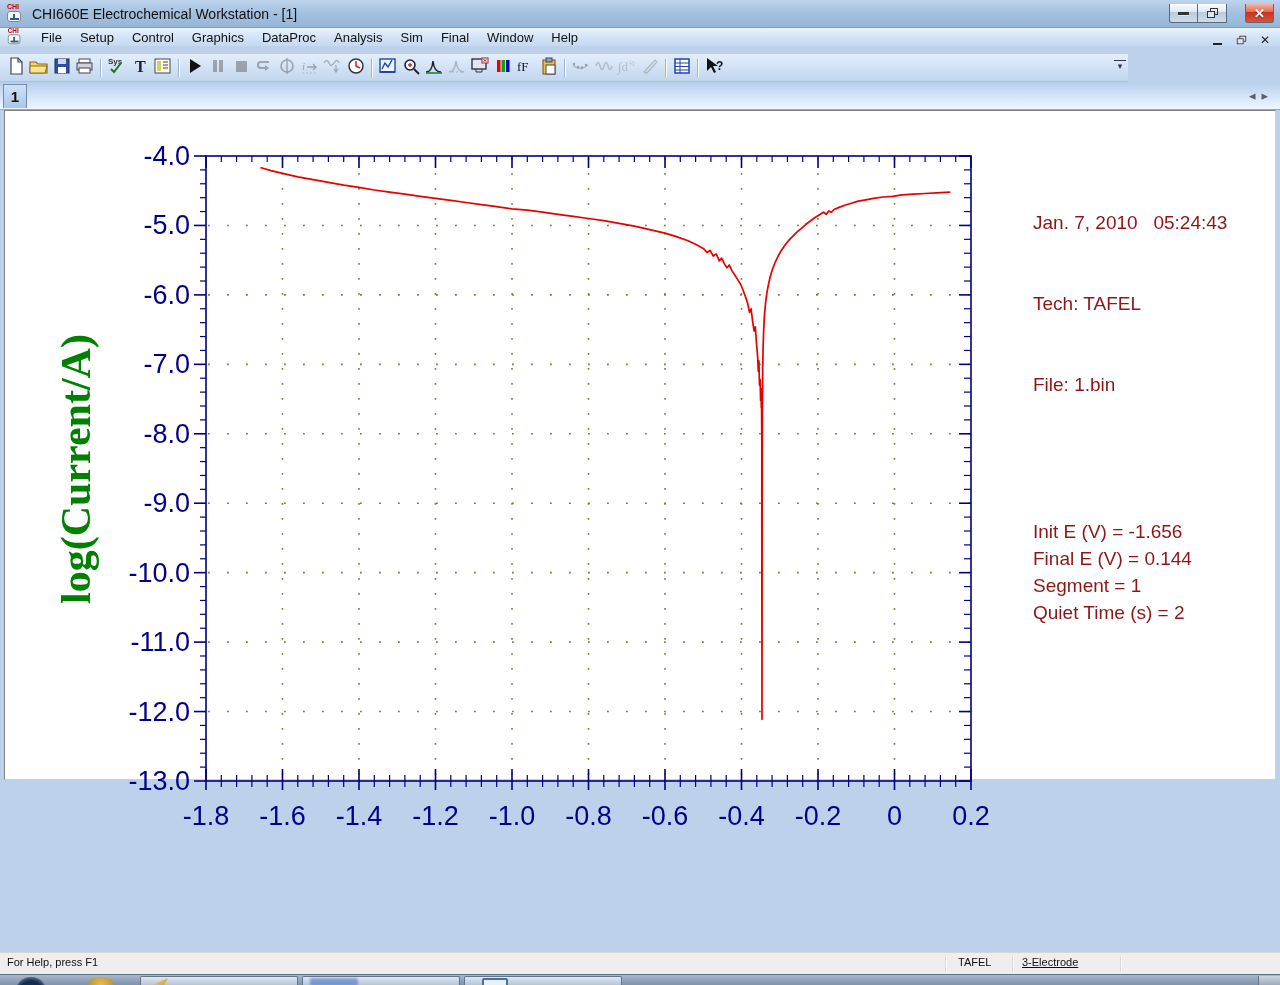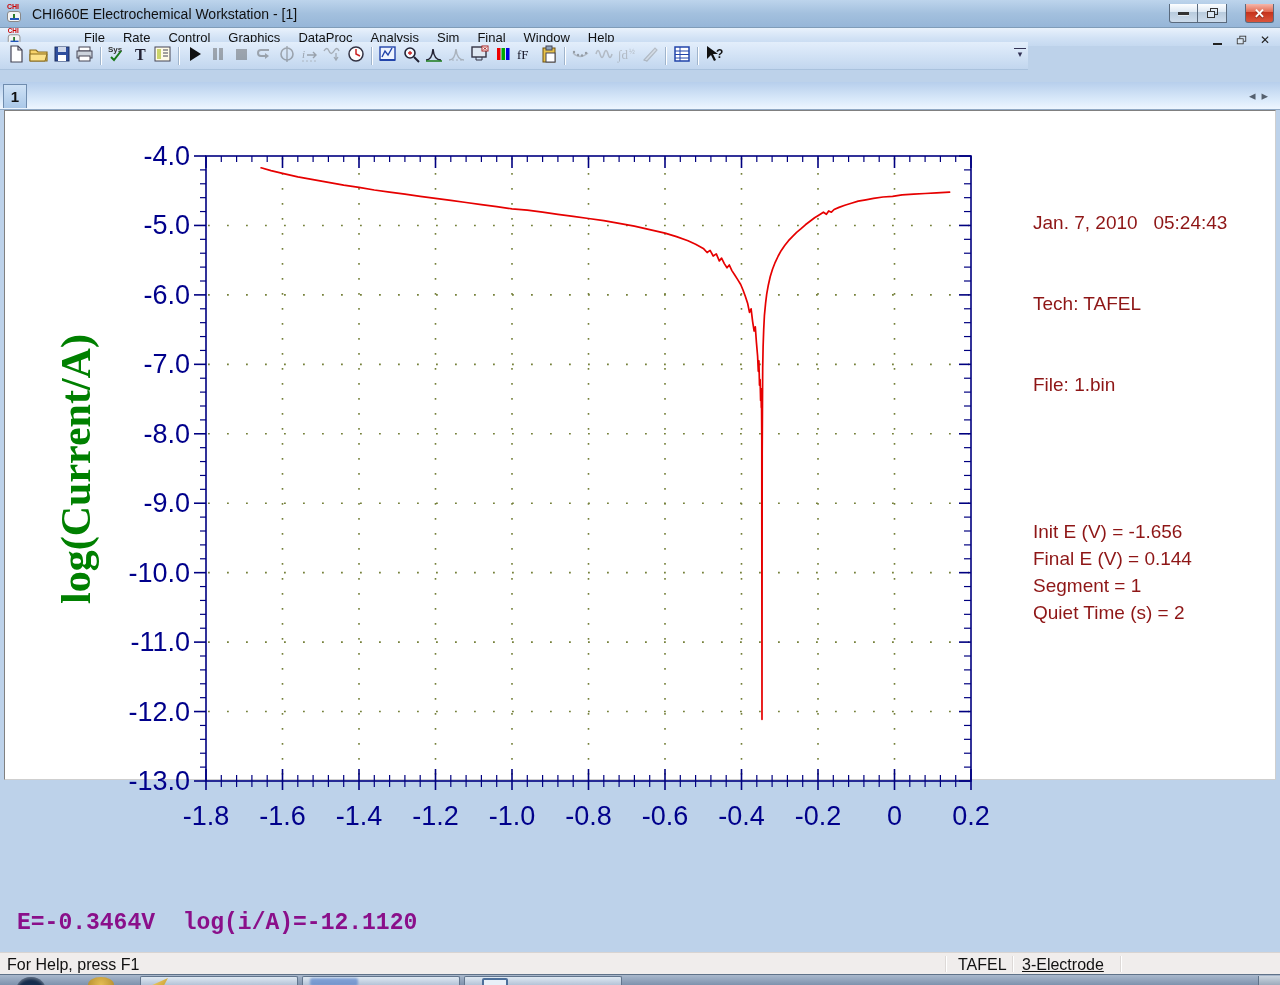--- a/index.html
+++ b/index.html
@@ -24,26 +24,26 @@
   .wbtn.close { margin-left:18px; border-radius:0 0 3px 3px;
     background:linear-gradient(#f5b6aa,#e2674e 45%,#c6331c 46%,#d9553c); }
   .wbtn .bar { width:11px; height:3px; background:#333; box-shadow:0 1px 0 #fff8; }
   .wbtn .x { color:#fff; font-size:13px; font-weight:bold; text-shadow:0 1px 1px #0006; line-height:1; }
   .restore-glyph { position:relative; width:11px; height:10px; }
   .restore-glyph i { position:absolute; border:1.6px solid #333; background:transparent; display:block; }
   .restore-glyph i:first-child { width:8px; height:7px; right:0; top:0; }
   .restore-glyph i:last-child { width:8px; height:7px; left:0; bottom:0; background:#dce8f4; }
 
   .menubar { position:absolute; left:0; top:28px; width:1280px; height:18px;
-    background:linear-gradient(#e9f2fc,#d2e2f5 55%,#c5d9f0); display:flex; align-items:center;gap:43px; }
+    background:linear-gradient(#e9f2fc,#d2e2f5 55%,#c5d9f0); display:flex; align-items:center; }
   .menu-item { font-size:13px; color:#111; padding:4px 9px; cursor:default; }
   .mdi-btns { position:absolute; right:6px; top:3px; display:flex; gap:6px; }
   .mdi-btn { width:18px; height:18px; display:flex; align-items:center; justify-content:center; color:#222; font-size:12px; }
 
-  .toolbar { position:absolute; left:0; top:42px; width:1028px; height:28px;
+  .toolbar { position:absolute; left:0; top:54px; width:1128px; height:28px;
     background:linear-gradient(#e3eefb,#cfe0f4 60%,#c2d6ee); border-bottom:1px solid #aac2dd;
     display:flex; align-items:center; padding-left:4px; }
   .tbtn { width:23px; height:23px; display:flex; align-items:center; justify-content:center; border-radius:2px; }
   .tbtn.disabled { opacity:.45; filter:grayscale(1); }
   .tsep { width:1px; height:18px; background:#9fb4cc; margin:0 4px; box-shadow:1px 0 0 #fff; }
   .tb-overflow { position:absolute; right:2px; top:4px; width:12px; height:20px; font-size:9px; color:#335; text-align:center; line-height:9px; }
   .tb-overflow span { display:block; border-top:1px solid #335; margin-top:2px; padding-top:1px; }
 
   .tabbar { position:absolute; left:0; top:82px; width:1280px; height:28px;
     background:linear-gradient(#b7cfec,#dcebfb 70%,#eef6ff); border-bottom:1px solid #8fa8c4; }
@@ -62,21 +62,21 @@
   .xtitle { position:absolute; left:201px; top:748px; width:765px; text-align:center;
     font-family:"Liberation Serif", serif; font-weight:bold; font-size:40px; color:#008000; }
   .info { position:absolute; left:1016px; top:44px; width:252px; font-size:19px; line-height:27px;
     color:#8e1616; white-space:pre;margin-left:12px; }
   .info .gap { height:12px; }
   .readout { position:absolute; left:12px; top:799px; font-family:"Liberation Mono", monospace;
     font-weight:bold; font-size:23px; color:#8a0f8a; white-space:pre; }
 
   
   .statusbar { position:absolute; left:0; top:952px; width:1280px; height:22px;
-    background:#f0edec; border-top:1px solid #d8d4d2; font-size:16px; color:#111; }
+    background:#f0edec; border-top:1px solid #d8d4d2; font-size:11px; color:#111; }
   .statusbar .help { position:absolute; left:7px; top:3px; }
   .statusbar .tech { position:absolute; left:958px; top:3px; }
   .statusbar .elec { position:absolute; left:1022px; top:3px;text-decoration:underline; }
   .statusbar .sdiv { position:absolute; top:3px; width:1px; height:16px; background:#ddd9d7; box-shadow:1px 0 0 #fff; }
 
   .taskbar { position:absolute; left:0; top:974px; width:1280px; height:11px;
     background:linear-gradient(#a9b8cc,#7e92ad); border-top:1px solid #5f7288; overflow:hidden; }
   .tk-orb { position:absolute; left:16px; top:2px; width:30px; height:28px; border-radius:50%;
     background:radial-gradient(circle at 50% 120%, #274a78, #0f2340); box-shadow:inset 0 2px 3px #ffffff55; }
   .tk-gold1 { position:absolute; left:88px; top:2px; width:26px; height:16px; border-radius:50%;
@@ -121,21 +121,21 @@
 <div class="menubar">
   <div class="app-icon" style="transform:scale(.9)">
     <span class="chi">CHI</span>
     <span class="dev">
         <i></i>
         <b></b>
       </span>
   </div>
   <div id="menus" style="display:flex">
       <div class="menu-item">File</div>
-      <div class="menu-item">Rate</div>
+      <div class="menu-item">Setup</div>
       <div class="menu-item">Control</div>
       <div class="menu-item">Graphics</div>
       <div class="menu-item">DataProc</div>
       <div class="menu-item">Analysis</div>
       <div class="menu-item">Sim</div>
       <div class="menu-item">Final</div>
       <div class="menu-item">Window</div>
       <div class="menu-item">Help</div>
     </div>
   <div class="mdi-btns">
@@ -595,21 +595,20 @@
       <polyline points="260.1,166.8 270.0,169.6 281.5,172.4 296.8,175.8 312.1,178.6 327.4,181.4 342.7,184.2 358.0,186.3 373.3,189.0 388.6,191.1 403.9,193.2 419.2,195.3 434.5,197.4 449.8,199.4 465.1,201.5 480.4,203.6 495.7,205.7 511.0,207.8 526.3,209.2 541.6,211.2 556.9,213.3 572.2,215.4 587.5,217.5 602.8,219.6 618.1,222.4 633.4,225.1 648.7,228.6 664.0,232.1 675.5,235.6 687.0,239.7 694.6,243.2 702.3,247.4 706.1,251.5 709.1,249.4 712.2,255.0 715.3,252.9 718.3,259.9 720.6,257.1 723.3,262.6 726.0,266.8 728.3,264.0 730.9,269.6 733.6,273.8 736.7,278.6 739.7,283.5 742.0,289.0 744.3,295.3 746.6,302.2 748.5,311.3 750.1,307.8 751.6,320.3 753.1,330.0 754.3,325.8 755.4,341.1 756.6,355.0 757.3,370.3 757.9,359.9 758.5,384.2 759.1,378.6 759.6,399.4 760.0,387.6 760.3,406.4 760.5,394.6 760.8,439.7 760.8,516.1 760.9,613.3 761.0,718.3 761.1,557.8 761.2,453.6 761.5,398.1 761.7,366.8 762.1,346.0 762.7,328.6 763.4,314.7 764.6,302.2 765.7,293.2 767.3,284.2 769.2,275.8 771.5,268.2 774.2,261.3 777.2,255.0 780.3,249.4 783.7,244.6 787.5,239.7 791.4,235.6 795.6,231.4 799.8,227.9 804.4,223.8 809.0,220.3 813.6,216.8 818.1,214.0 822.4,211.2 825.4,213.3 827.7,209.9 830.4,211.2 833.1,208.5 838.0,206.4 843.8,204.3 850.3,202.2 857.2,200.1 864.8,198.8 872.5,197.4 882.0,196.0 891.6,195.3 901.1,193.9 912.6,193.2 924.1,192.5 935.6,191.8 948.6,191.1" fill="none" stroke="#e60000" stroke-width="1.7" stroke-linejoin="round" stroke-linecap="round"></polyline>
     </svg>
   <div class="ytitle">log(Current/A)</div>
   <div class="info">
     <div>Jan. 7, 2010   05:24:43</div>
     <div>Tech: TAFEL</div>
     <div>File: 1.bin</div>
     <div class="gap"></div>
     <div id="info-params"><div>Init E (V) = -1.656</div><div>Final E (V) = 0.144</div><div>Segment = 1</div><div>Quiet Time (s) = 2</div></div>
   </div>
-  <div class="readout">E=-0.3464V  log(i/A)=-12.1120</div>
 </div>
 
 <div class="statusbar">
   <span class="help">For Help, press F1</span>
   <span class="sdiv" style="left:945px"></span>
   <span class="tech">TAFEL</span>
   <span class="sdiv" style="left:1012px"></span>
   <span class="elec">3-Electrode</span>
   <span class="sdiv" style="left:1120px"></span>
 </div>

